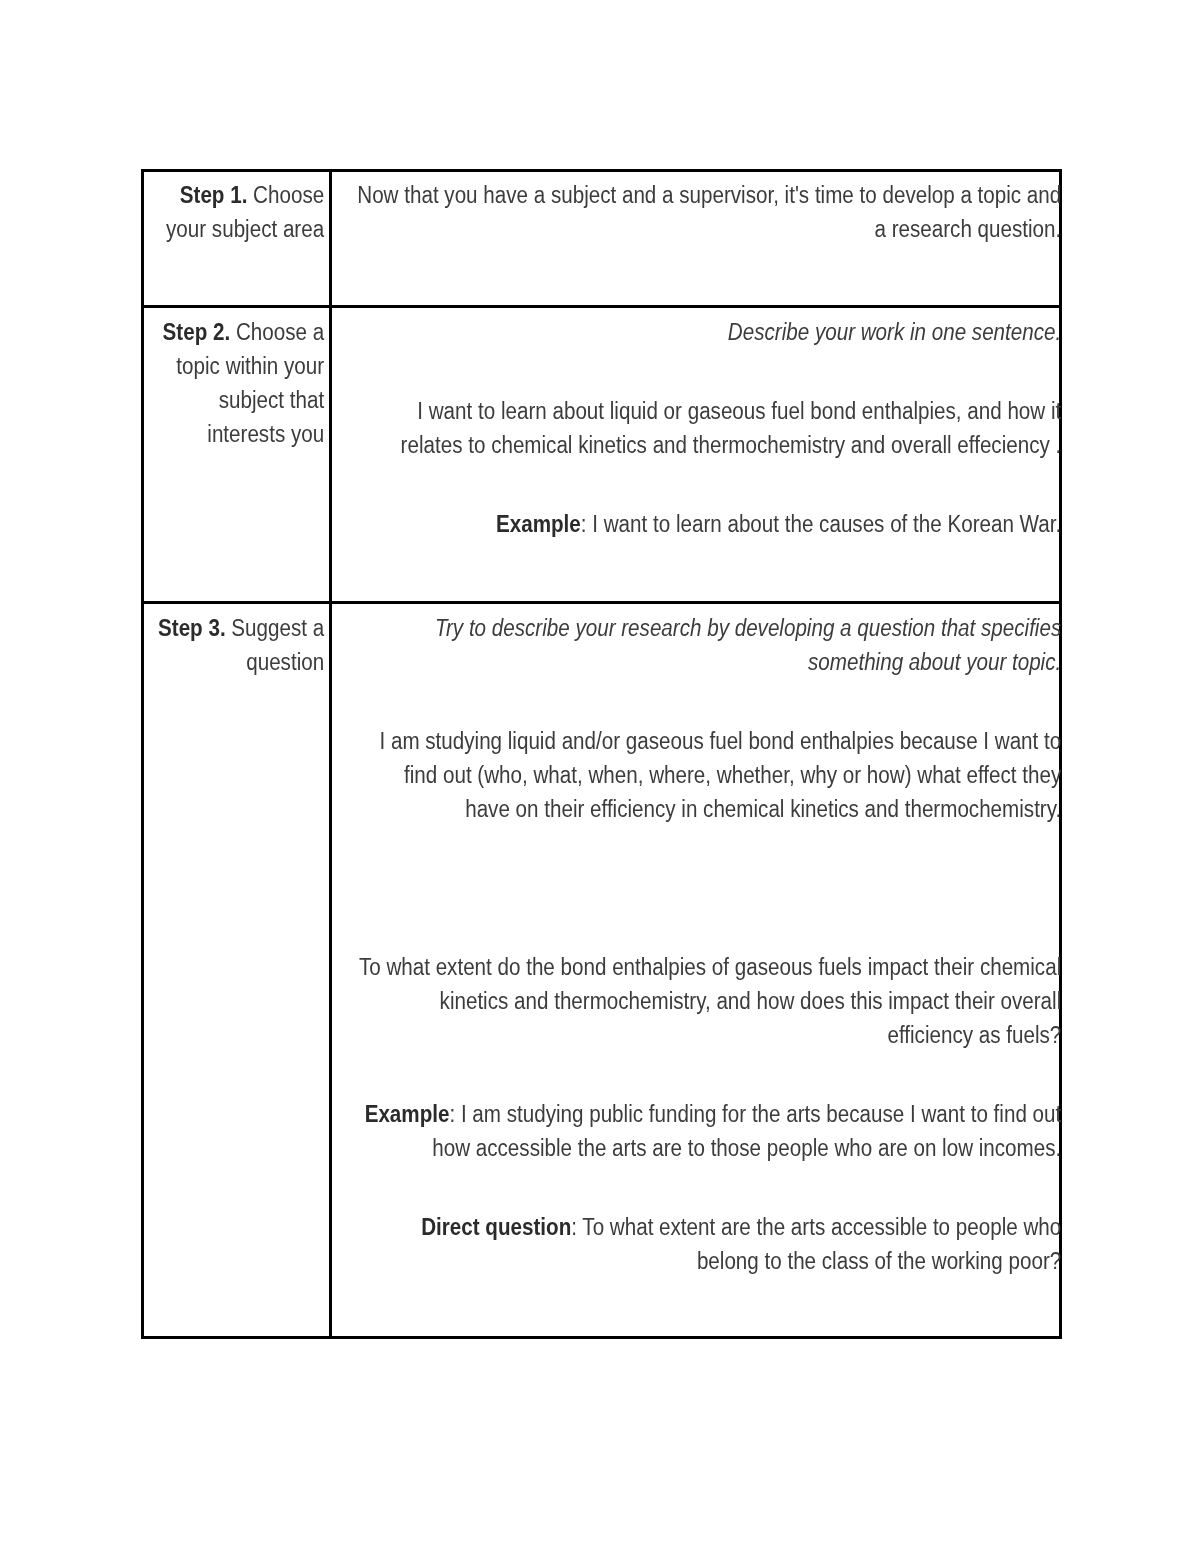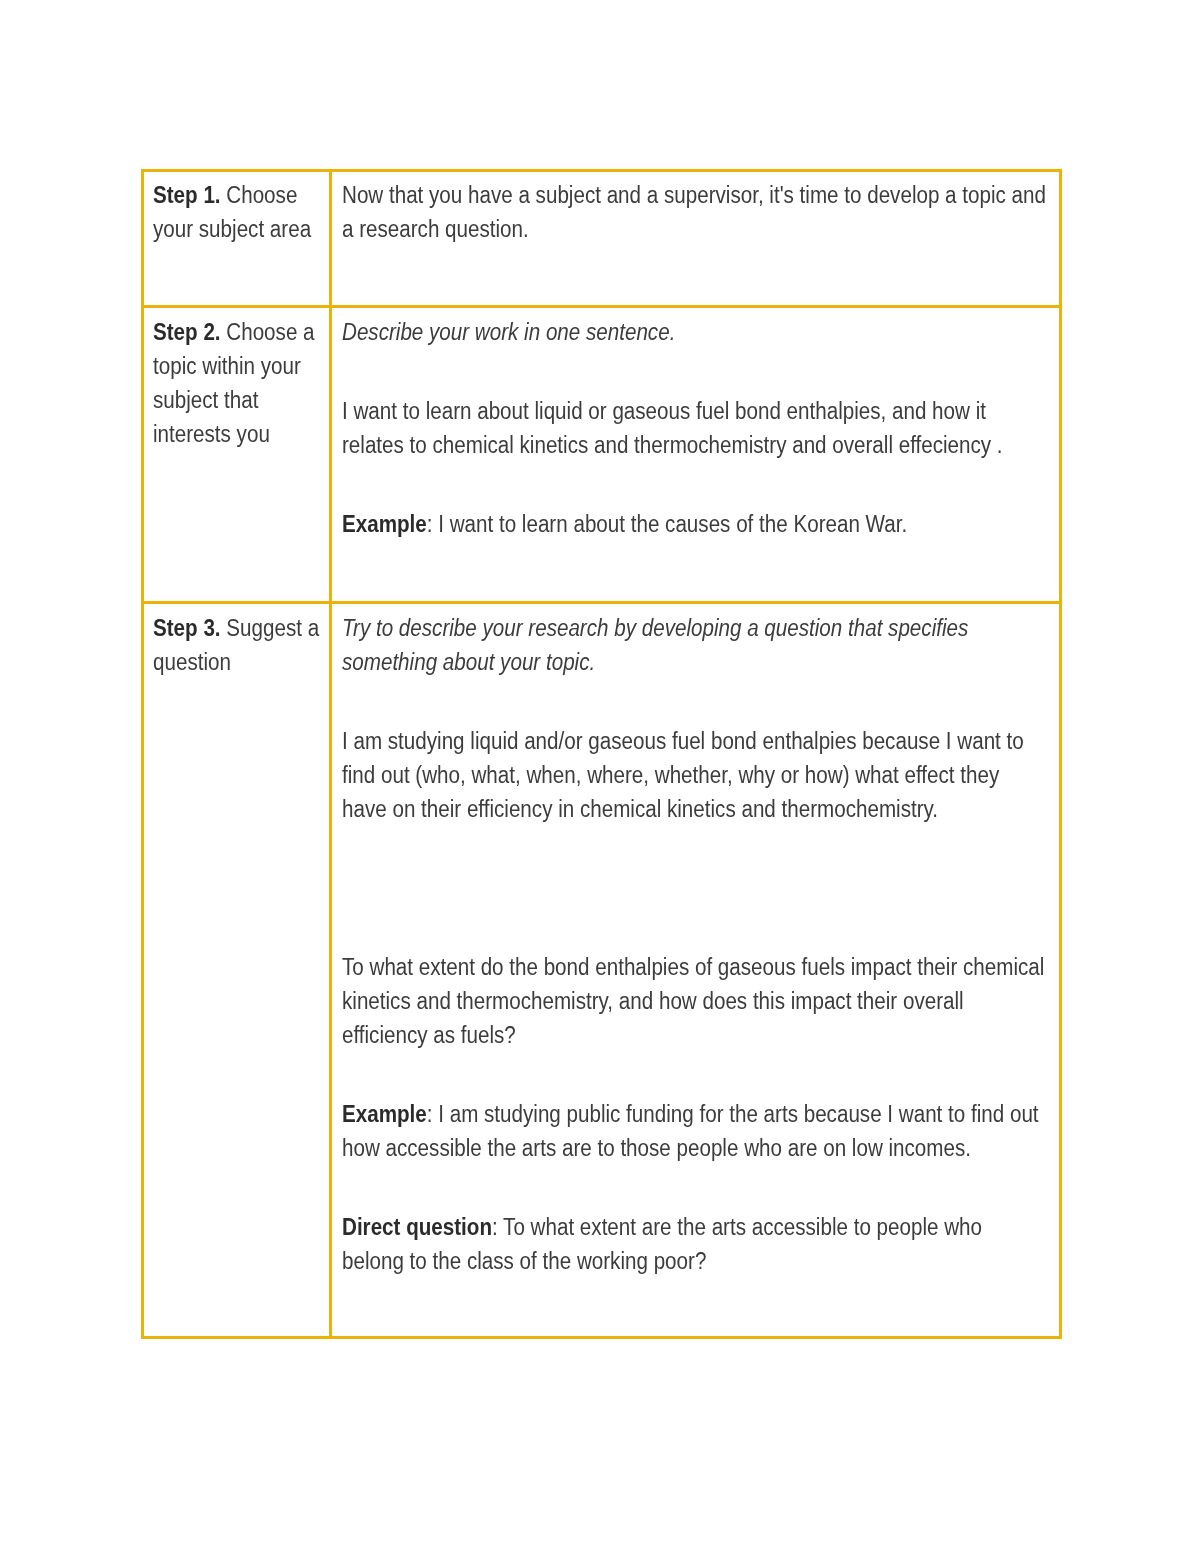--- a/index.html
+++ b/index.html
@@ -25,26 +25,27 @@
   table.steps {
     position: absolute;
     left: 141px;
     top: 168.5px;
     width: 917.5px;
     border-collapse: collapse;
     table-layout: fixed;
   }
   table.steps td {
     box-sizing: border-box;
-    border: 3px solid #eab308;
+    border: 3px solid #000000;
     vertical-align: top;
     padding: 6.6px 6px 14.4px 9px;
+    text-align: right;
   }
   table.steps td.c1 { width: 188px; }
-  table.steps td.c2 { width: 729.5px; padding-left: 10px; padding-right: 13.5px; }
+  table.steps td.c2 { width: 729.5px; padding-left: 24px; padding-right: 13.5px; }
   table.steps tr.r2 td { padding-bottom: 14.9px; }
   table.steps tr.r3 td { padding-bottom: 13.9px; }
   .scaler {
     transform: scaleX(0.8961);
     transform-origin: left top;
   }
   td.c1 .scaler { width: 191px; }
   td.c2 .scaler { width: 787px; }
   p {
     margin: 0 0 45px 0;

